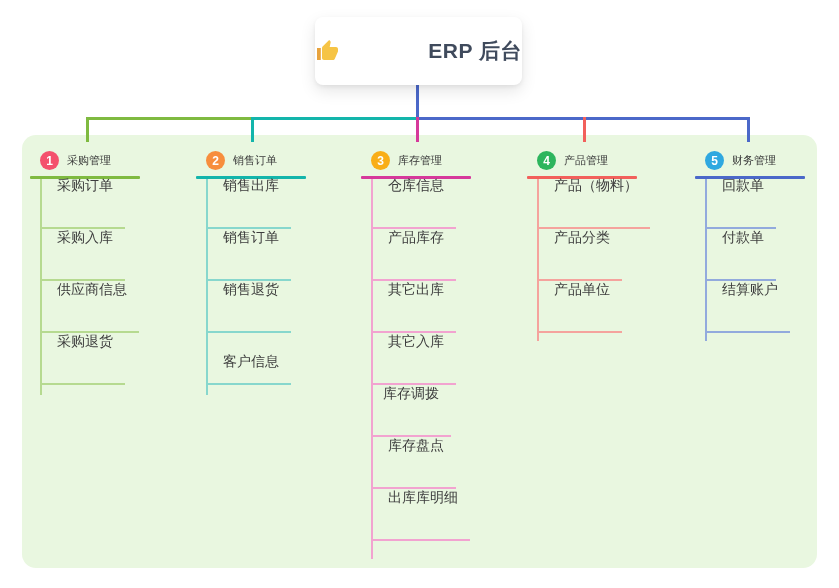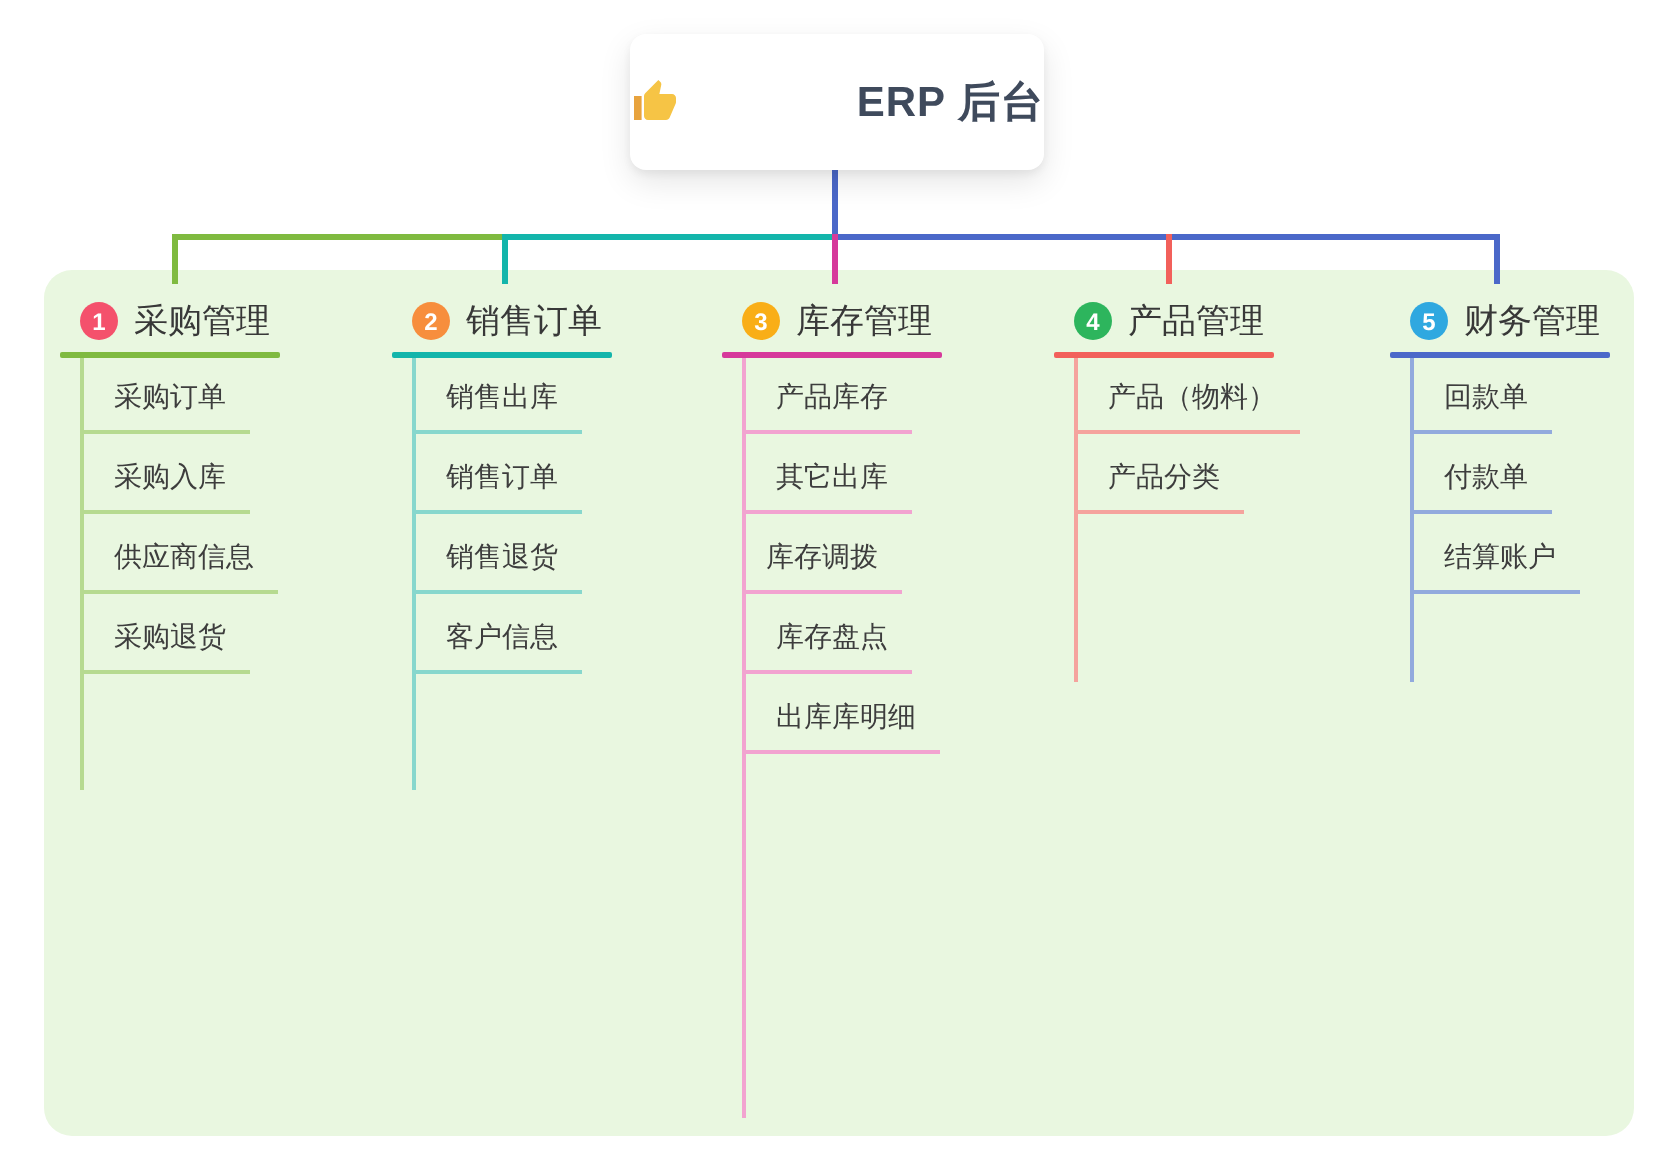--- a/index.html
+++ b/index.html
@@ -27,25 +27,25 @@
   .cline{position:absolute;z-index:1;}
   .branch-head{
     position:absolute;height:27px;display:flex;align-items:center;gap:8px;
     cursor:pointer;z-index:2;white-space:nowrap;
   }
   .badge{
     width:19px;height:19px;border-radius:50%;flex:0 0 auto;
     display:flex;align-items:center;justify-content:center;
     color:#fff;font-size:12px;font-weight:700;line-height:1;
   }
-  .branch-label{font-size:17px;color:#383838;font-weight:500;}
+  .branch-label{font-size:11px;color:#383838;font-weight:500;}
   .underline{position:absolute;height:3px;border-radius:1px;z-index:2;}
   .vline{position:absolute;width:2px;z-index:1;}
   .children{position:absolute;z-index:2;}
-  .child{height:40px;display:flex;align-items:flex-end;}
+  .child{height:52px;display:flex;}
   .child-node{
     display:inline-block;border-bottom:2px solid #ccc;
     padding:0 12px 7px 17px;font-size:14px;color:#3d3d3d;
     white-space:nowrap;cursor:pointer;
   }
 </style>
 </head>
 <body>
 
 <div class="stage">
@@ -115,24 +115,30 @@
         </div>
       </div>
       <div class="branch-head" style="left: 371px; top: 147px;">
         <div class="badge" style="background: rgb(249, 174, 23);">3</div>
         <span class="branch-label">库存管理</span>
       </div>
       <div class="underline" style="left: 361px; top: 176px; width: 110px; background: rgb(214, 57, 155);"></div>
       <div class="vline" style="left: 371px; top: 177px; height: 381.5px; background: rgb(242, 163, 208);"></div>
       <div class="children" style="left: 371px; top: 176.5px;">
         <div class="child">
+          <span class="child-node" style="border-bottom-color: rgb(242, 163, 208);">仓库信息</span>
+        </div>
+        <div class="child">
           <span class="child-node" style="border-bottom-color: rgb(242, 163, 208);">产品库存</span>
         </div>
         <div class="child">
           <span class="child-node" style="border-bottom-color: rgb(242, 163, 208);">其它出库</span>
+        </div>
+        <div class="child">
+          <span class="child-node" style="border-bottom-color: rgb(242, 163, 208);">其它入库</span>
         </div>
         <div class="child">
           <span class="child-node" style="border-bottom-color: rgb(242, 163, 208); padding-left: 12px;">库存调拨</span>
         </div>
         <div class="child">
           <span class="child-node" style="border-bottom-color: rgb(242, 163, 208);">库存盘点</span>
         </div>
         <div class="child">
           <span class="child-node" style="border-bottom-color: rgb(242, 163, 208);">出库库明细</span>
         </div>
@@ -143,20 +149,23 @@
       </div>
       <div class="underline" style="left: 527px; top: 176px; width: 110px; background: rgb(242, 96, 91);"></div>
       <div class="vline" style="left: 537px; top: 177px; height: 163.5px; background: rgb(245, 163, 157);"></div>
       <div class="children" style="left: 537px; top: 176.5px;">
         <div class="child">
           <span class="child-node" style="border-bottom-color: rgb(245, 163, 157);">产品（物料）</span>
         </div>
         <div class="child">
           <span class="child-node" style="border-bottom-color: rgb(245, 163, 157);">产品分类</span>
         </div>
+        <div class="child">
+          <span class="child-node" style="border-bottom-color: rgb(245, 163, 157);">产品单位</span>
+        </div>
       </div>
       <div class="branch-head" style="left: 705px; top: 147px;">
         <div class="badge" style="background: rgb(47, 168, 224);">5</div>
         <span class="branch-label">财务管理</span>
       </div>
       <div class="underline" style="left: 695px; top: 176px; width: 110px; background: rgb(75, 104, 201);"></div>
       <div class="vline" style="left: 705px; top: 177px; height: 163.5px; background: rgb(146, 170, 221);"></div>
       <div class="children" style="left: 705px; top: 176.5px;">
         <div class="child">
           <span class="child-node" style="border-bottom-color: rgb(146, 170, 221);">回款单</span>

